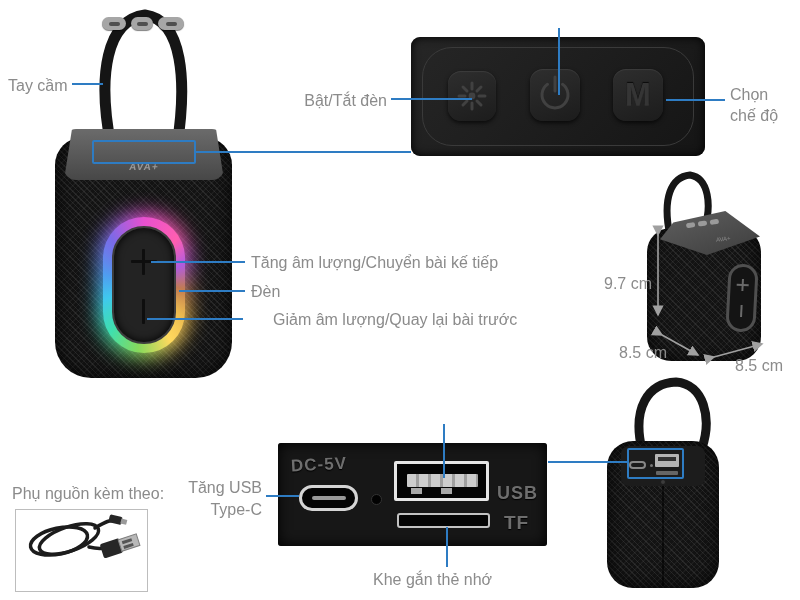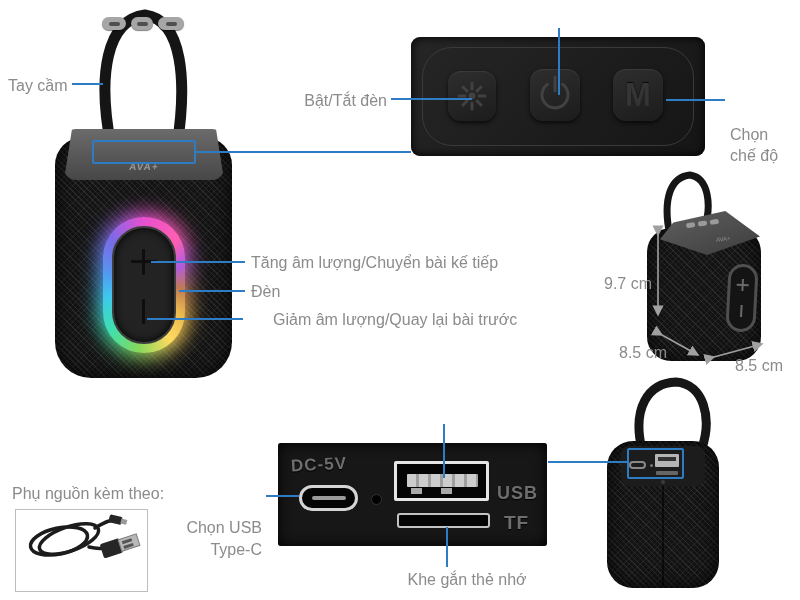--- a/index.html
+++ b/index.html
@@ -6,21 +6,21 @@
   html,body { background:#fff; }
   .stage {
     position:relative; width:800px; height:600px; overflow:hidden;
     background:var(--background,#fff);
     font-family:"Liberation Sans","DejaVu Sans",sans-serif;
   }
   .label {
     position:absolute; color:var(--label-gray,#8b8b8b);
     font-size:16px; line-height:20px; white-space:nowrap;
   }
-  .label.wrap { white-space:normal;margin-top:40px; }
+  .label.wrap { white-space:normal; }
   .hline { position:absolute; height:2px; background:var(--callout-blue,#2e7cc3); }
   .vline { position:absolute; width:2px;  background:var(--callout-blue,#2e7cc3); }
   .hl-rect { position:absolute; border:2px solid var(--callout-blue,#2e7cc3); border-radius:2px; }
   .fabric {
     background-color:#131313;
     background-image:
       repeating-linear-gradient(45deg, rgba(110,110,110,.22) 0 1px, transparent 1px 4px),
       repeating-linear-gradient(-45deg, rgba(70,70,70,.20) 0 1px, transparent 1px 4px);
     box-shadow: inset 0 0 20px rgba(0,0,0,.9);
   }
@@ -220,23 +220,23 @@
     <div class="usba-port">
       <div class="usba-tongue"></div>
       <div class="usba-pin" style="left:14px;"></div>
       <div class="usba-pin" style="left:44px;"></div>
     </div>
     <div class="engrave" style="left:219px;top:40px;font-size:18px;">USB</div>
     <div class="tf-slot"></div>
     <div class="engrave" style="left:226px;top:69px;font-size:19px;">TF</div>
   </div>
   <div class="vline" style="left:443px;top:424px;height:54px;"></div>
-  <div class="label wrap" style="left:180px;top:477px;width:82px;text-align:right;line-height:22px;">Chọn USB Type-C</div>
+  <div class="label wrap" style="left:180px;top:477px;width:82px;text-align:right;line-height:22px;">Tăng USB Type-C</div>
   <div class="hline" style="left:266px;top:495px;width:33px;"></div>
-  <div class="label" style="left:381px;top:570px;width:172px;text-align:center;">Khe gắn thẻ nhớ</div>
+  <div class="label" style="left:373px;top:570px;width:172px;">Khe gắn thẻ nhớ</div>
   <div class="vline" style="left:446px;top:527px;height:40px;"></div>
 
   <svg class="abs" style="left:628px;top:376px;" width="96" height="78" viewBox="0 0 96 78">
     <path d="M 14,74 C 4,32 20,7 48,6 C 76,8 84,42 74,72" fill="none" stroke="#161616" stroke-width="9" stroke-linecap="round"></path>
   </svg>
   <div class="abs fabric back-body"></div>
   <div class="back-seam"></div>
   <div class="abs back-strip">
     <div class="b-usbc"></div>
     <div class="b-dot"></div>

